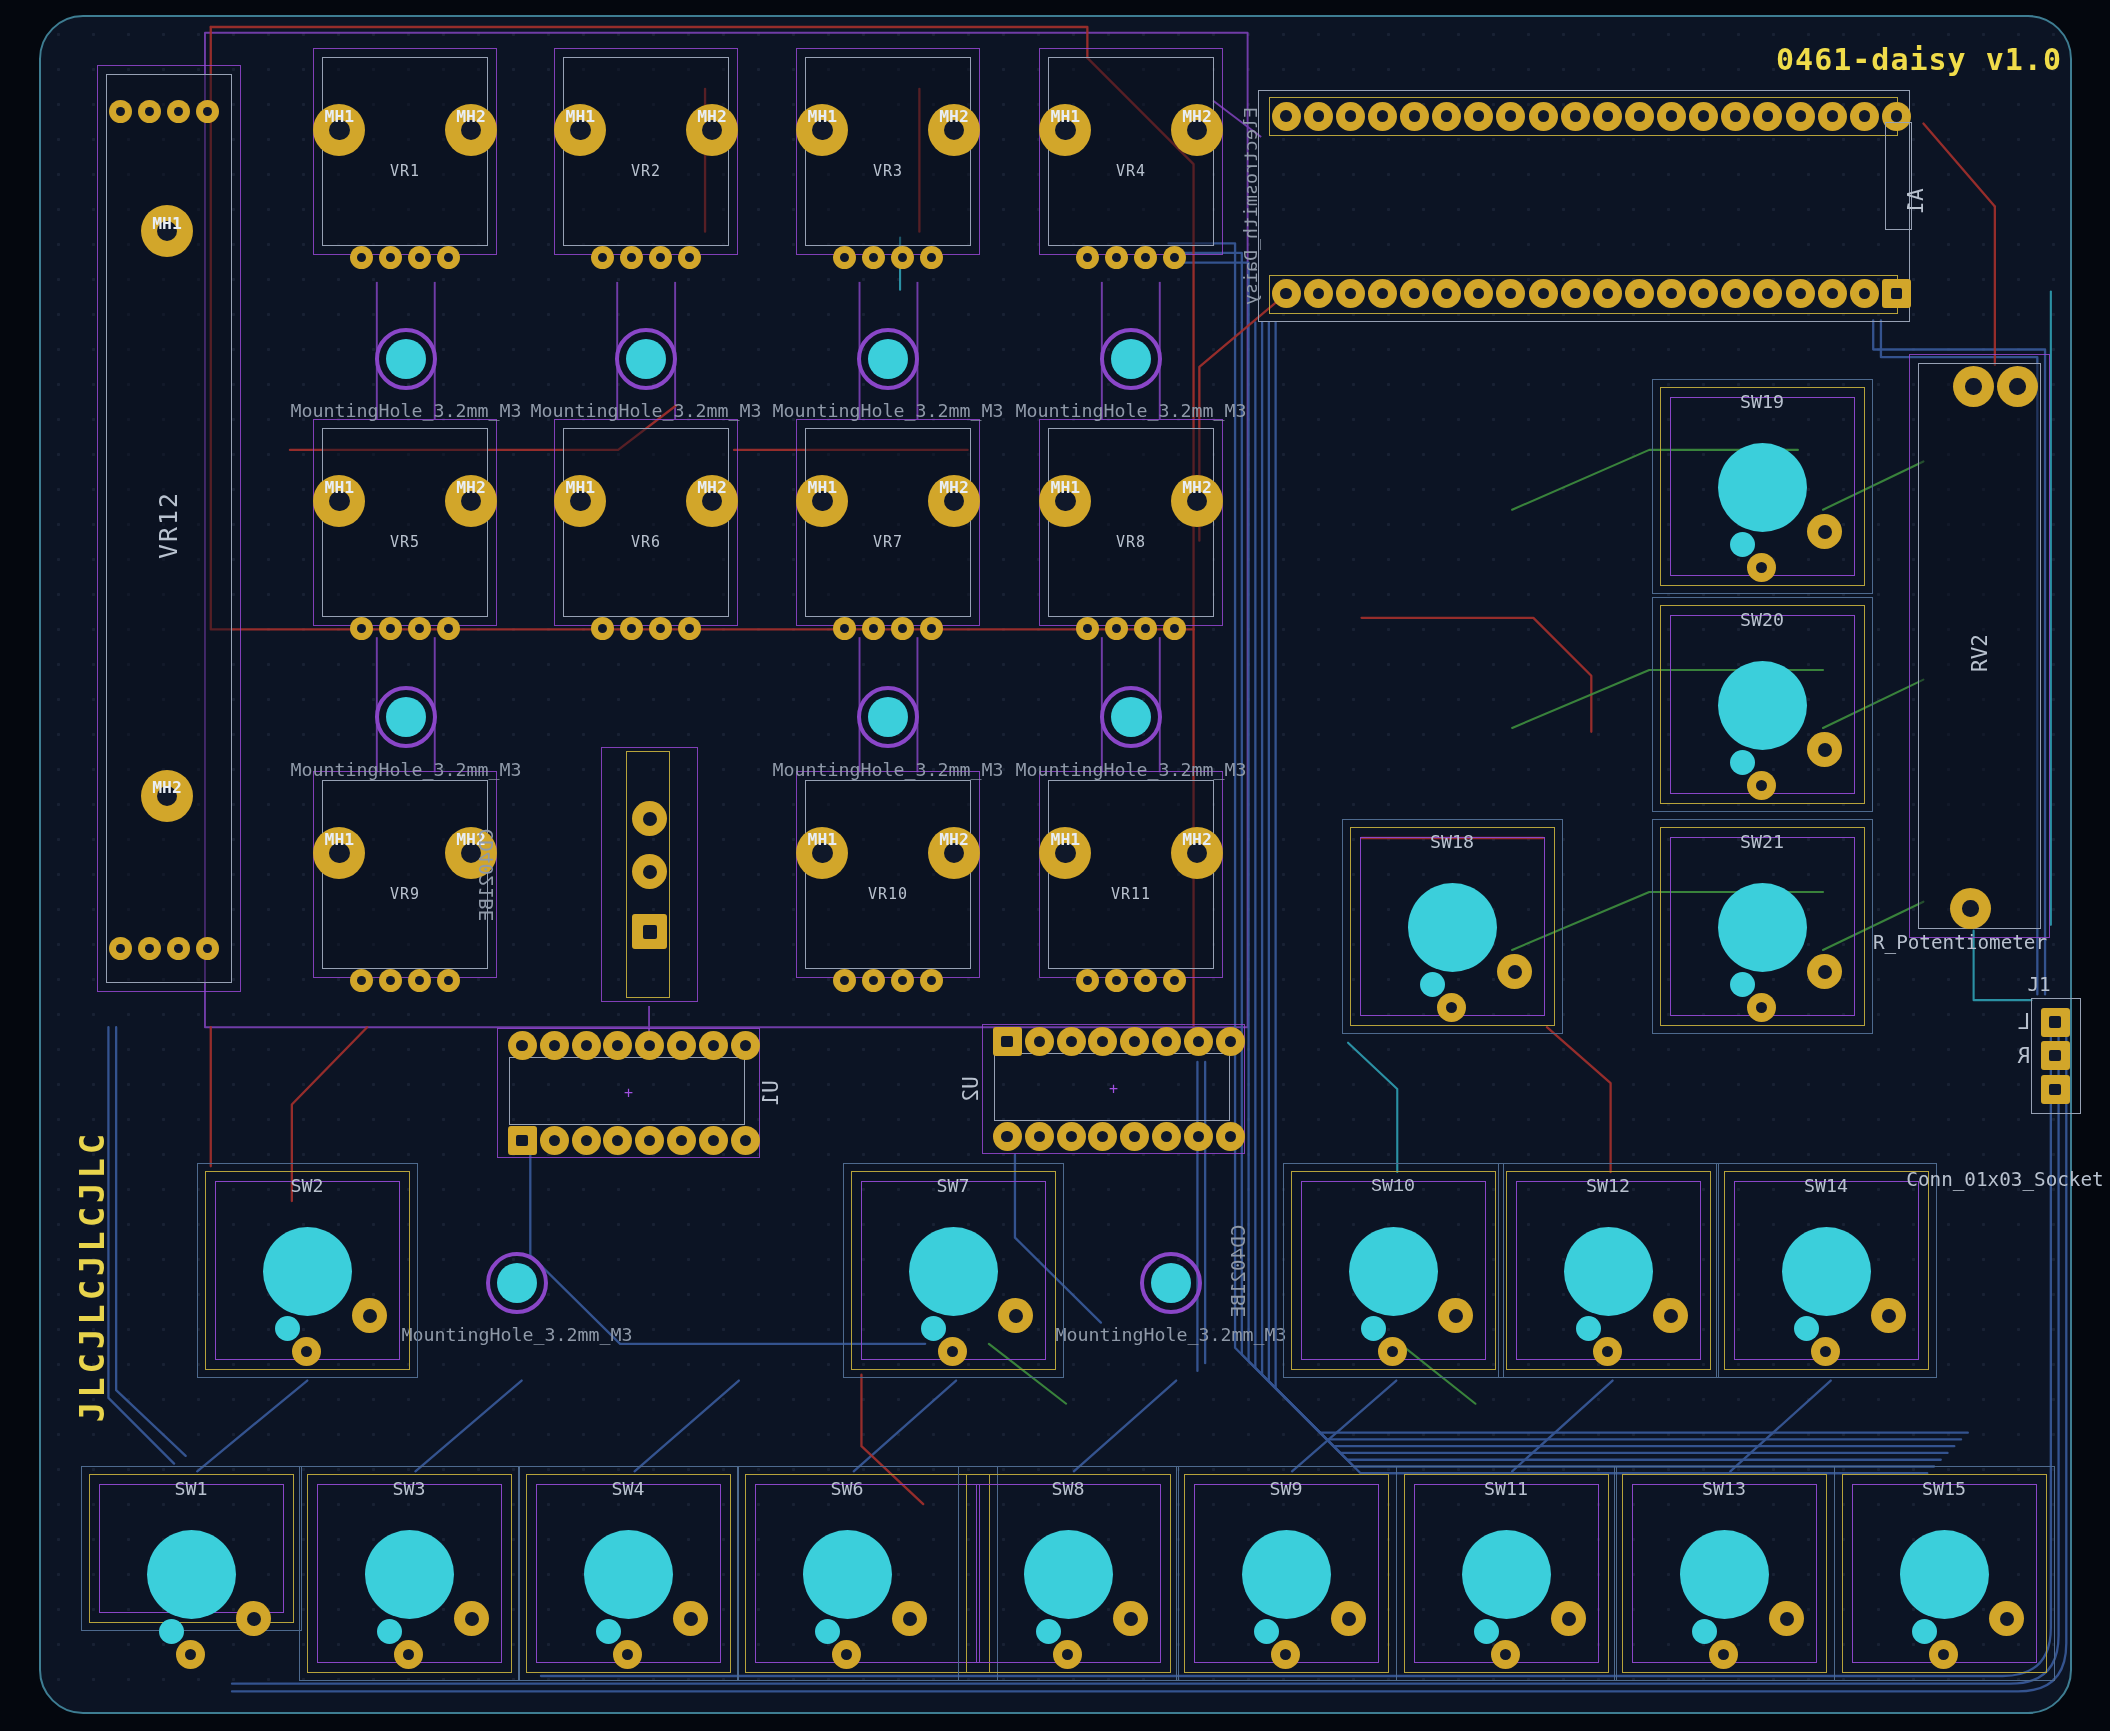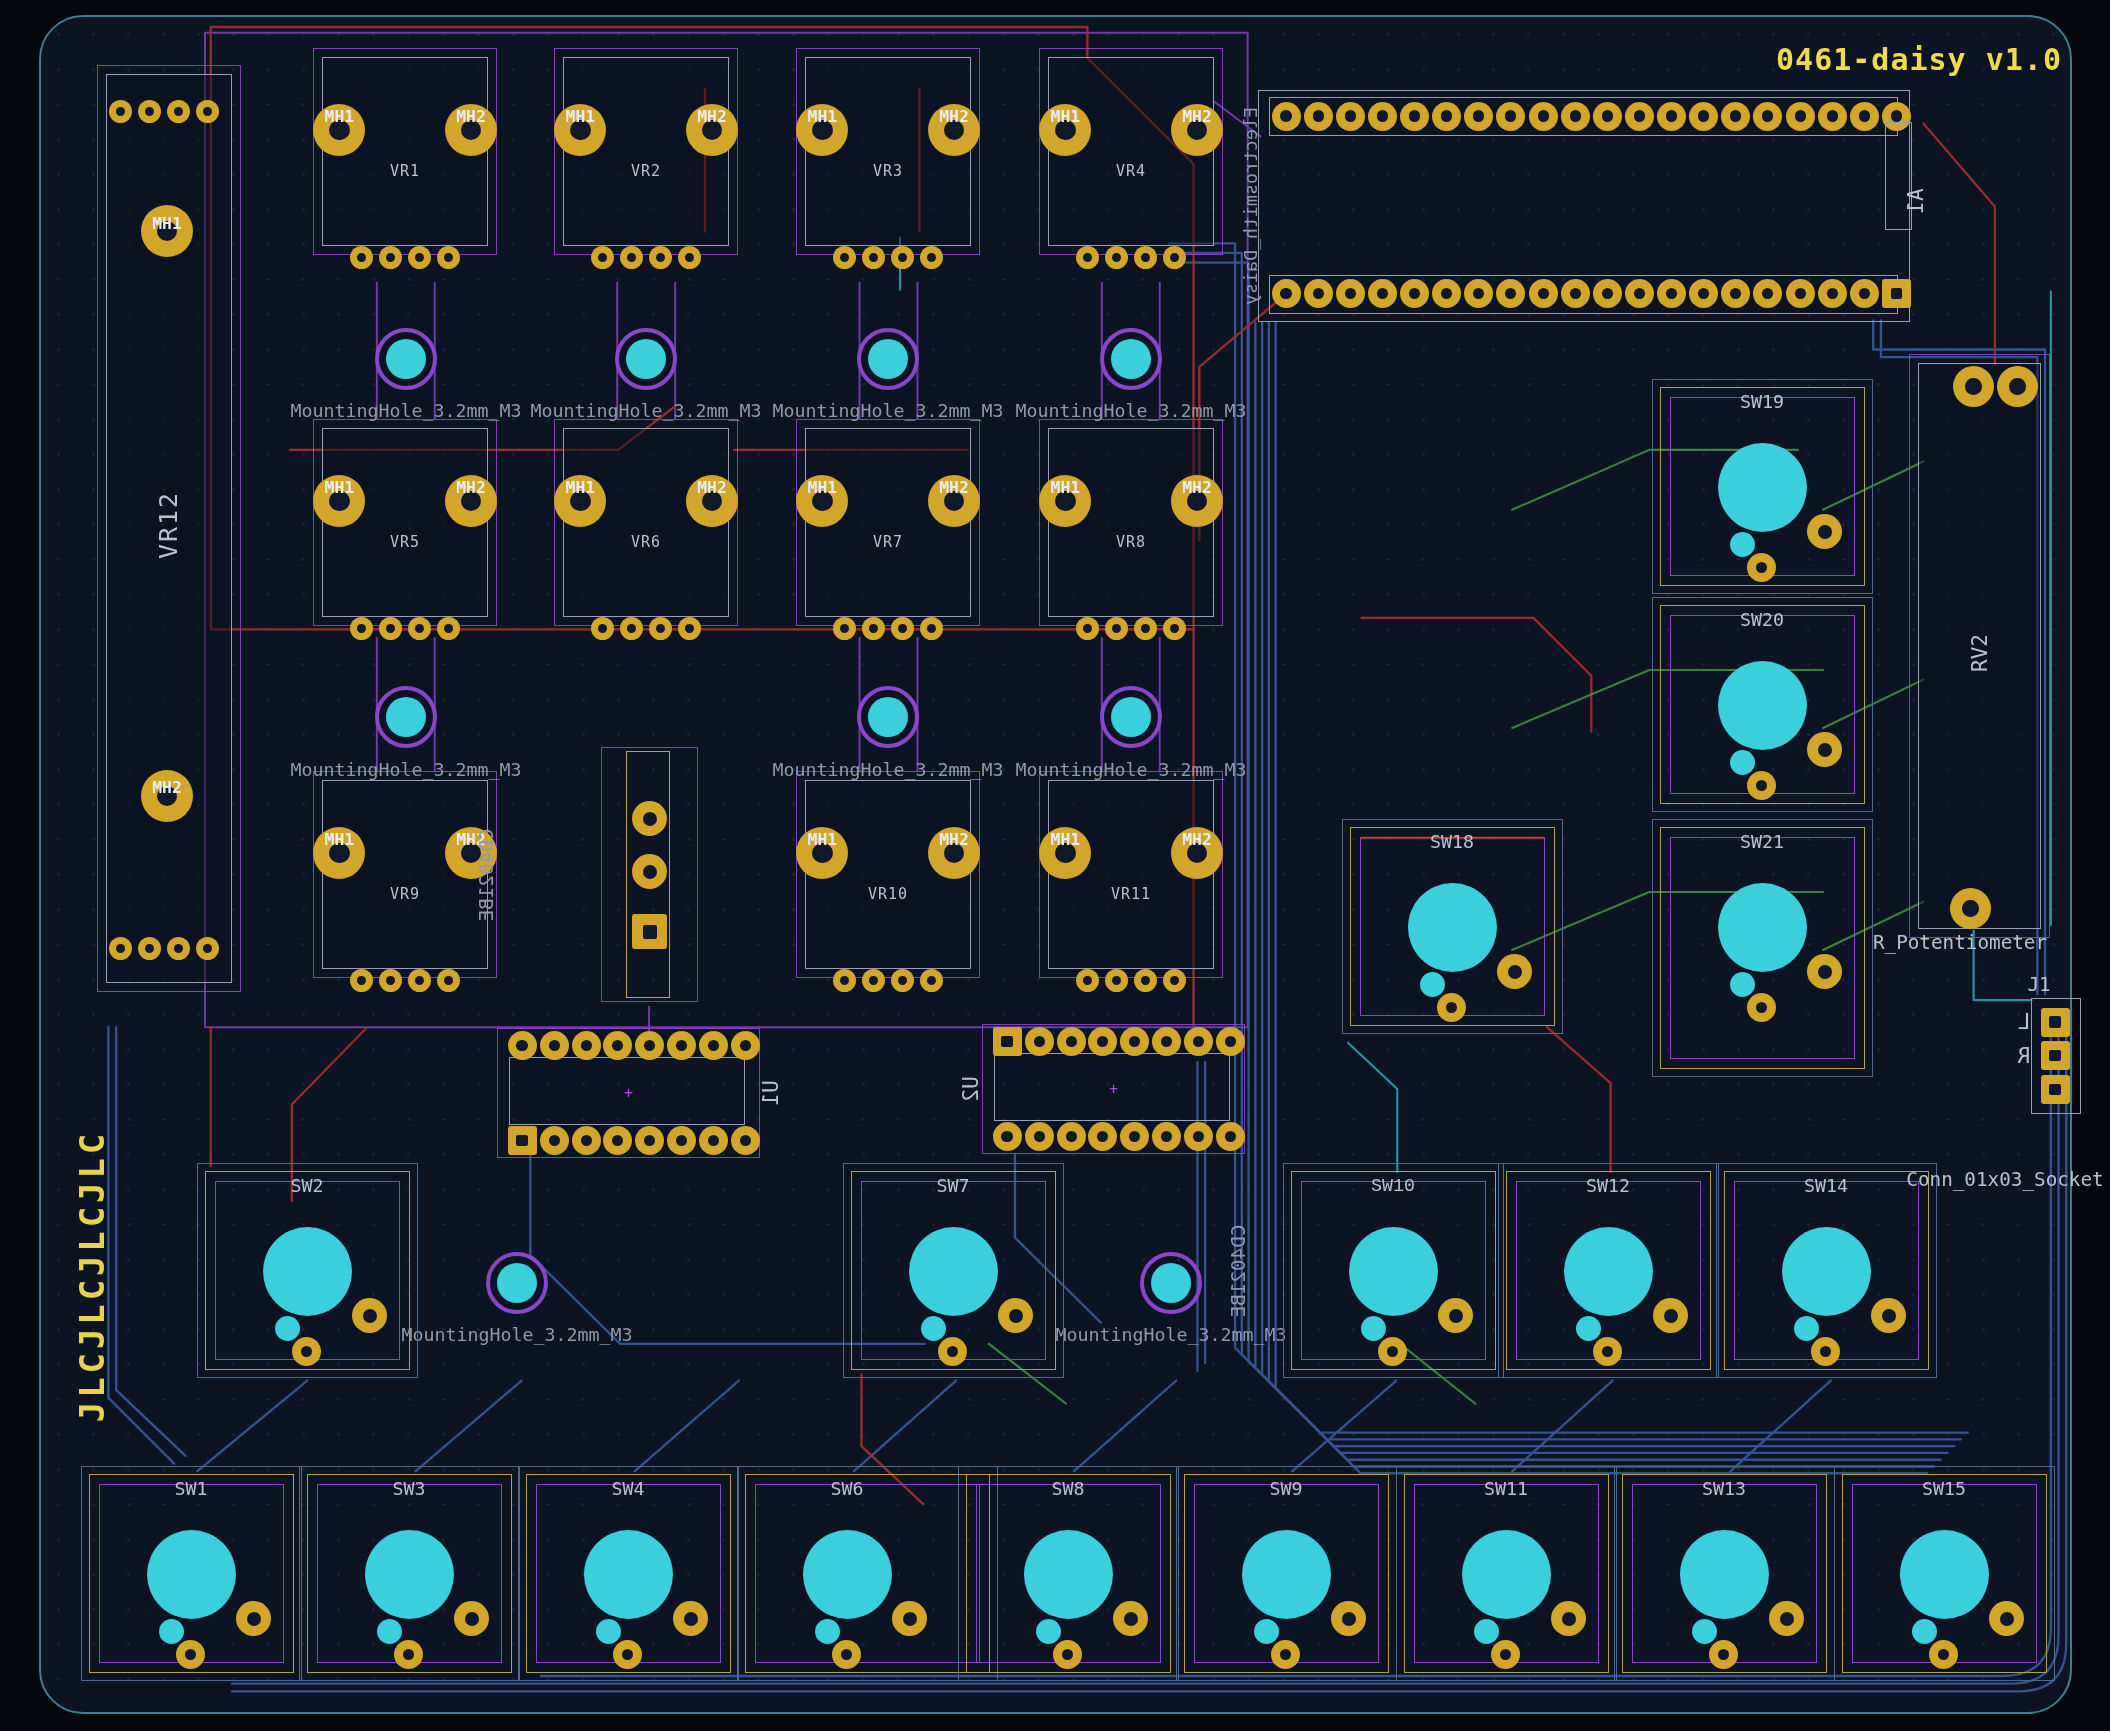--- a/index.html
+++ b/index.html
@@ -366,21 +366,21 @@
       <div class="fp" style="left: 1350px; top: 827px; width: 205px; height: 199px;">
         <div class="sw-court"></div>
         <div class="sw-outer"></div>
         <div class="sw-inner"></div>
         <div class="lbl t19" style="left: 102px; top: 15.4px;">SW18</div>
         <div class="sw-big" style="left: 58px; top: 56px;"></div>
         <div class="sw-small" style="left: 70px; top: 145px;"></div>
         <div class="pad med2" style="left: 147px; top: 127px;"></div>
         <div class="pad med" style="left: 87px; top: 166px;"></div>
       </div>
-      <div class="fp" style="left: 1660px; top: 827px; width: 205px; height: 242px;">
+      <div class="fp" style="left: 1660px; top: 827px; width: 205px; height: 199px;">
         <div class="sw-court"></div>
         <div class="sw-outer"></div>
         <div class="sw-inner"></div>
         <div class="lbl t19" style="left: 102px; top: 15.4px;">SW21</div>
         <div class="sw-big" style="left: 58px; top: 56px;"></div>
         <div class="sw-small" style="left: 70px; top: 145px;"></div>
         <div class="pad med2" style="left: 147px; top: 127px;"></div>
         <div class="pad med" style="left: 87px; top: 166px;"></div>
       </div>
       <div class="fp" style="left: 205px; top: 1171px; width: 205px; height: 199px;">
@@ -426,21 +426,21 @@
       <div class="fp" style="left: 1724px; top: 1171px; width: 205px; height: 199px;">
         <div class="sw-court"></div>
         <div class="sw-outer"></div>
         <div class="sw-inner"></div>
         <div class="lbl t19" style="left: 102px; top: 15.4px;">SW14</div>
         <div class="sw-big" style="left: 58px; top: 56px;"></div>
         <div class="sw-small" style="left: 70px; top: 145px;"></div>
         <div class="pad med2" style="left: 147px; top: 127px;"></div>
         <div class="pad med" style="left: 87px; top: 166px;"></div>
       </div>
-      <div class="fp" style="left: 89px; top: 1474px; width: 205px; height: 199px;">
+      <div class="fp" style="left: 89px; top: 1474px; width: 205px; height: 149px;">
         <div class="sw-court"></div>
         <div class="sw-outer"></div>
         <div class="sw-inner"></div>
         <div class="lbl t19" style="left: 102px; top: 15.4px;">SW1</div>
         <div class="sw-big" style="left: 58px; top: 56px;"></div>
         <div class="sw-small" style="left: 70px; top: 145px;"></div>
         <div class="pad med2" style="left: 147px; top: 127px;"></div>
         <div class="pad med" style="left: 87px; top: 166px;"></div>
       </div>
       <div class="fp" style="left: 307px; top: 1474px; width: 205px; height: 199px;">

